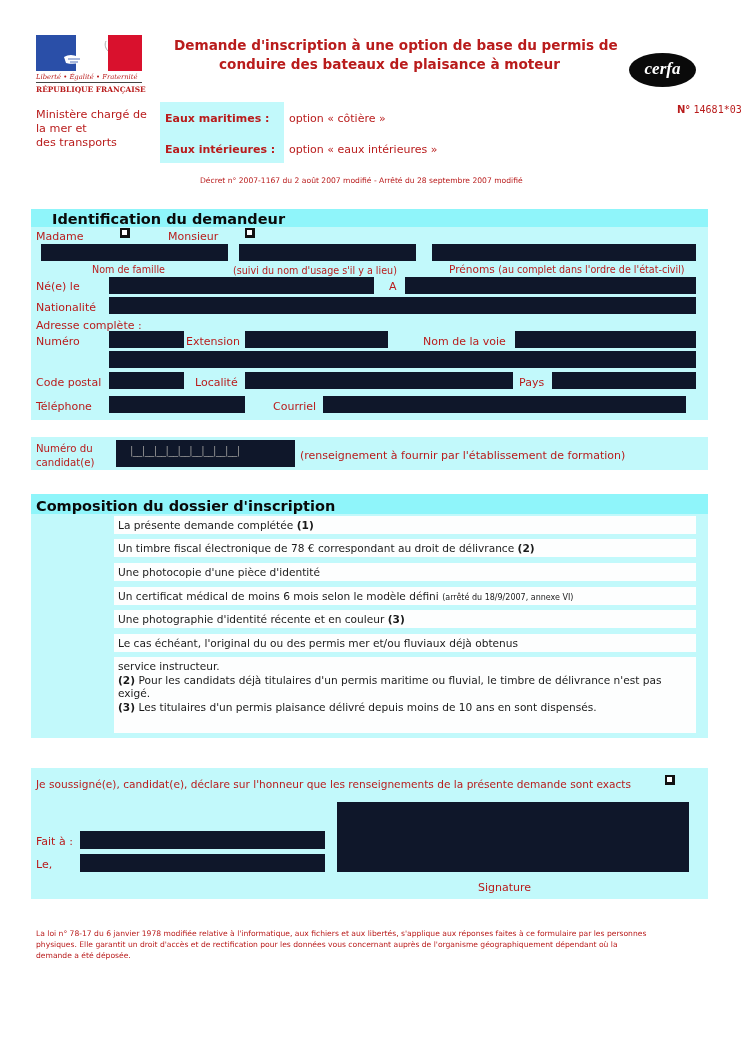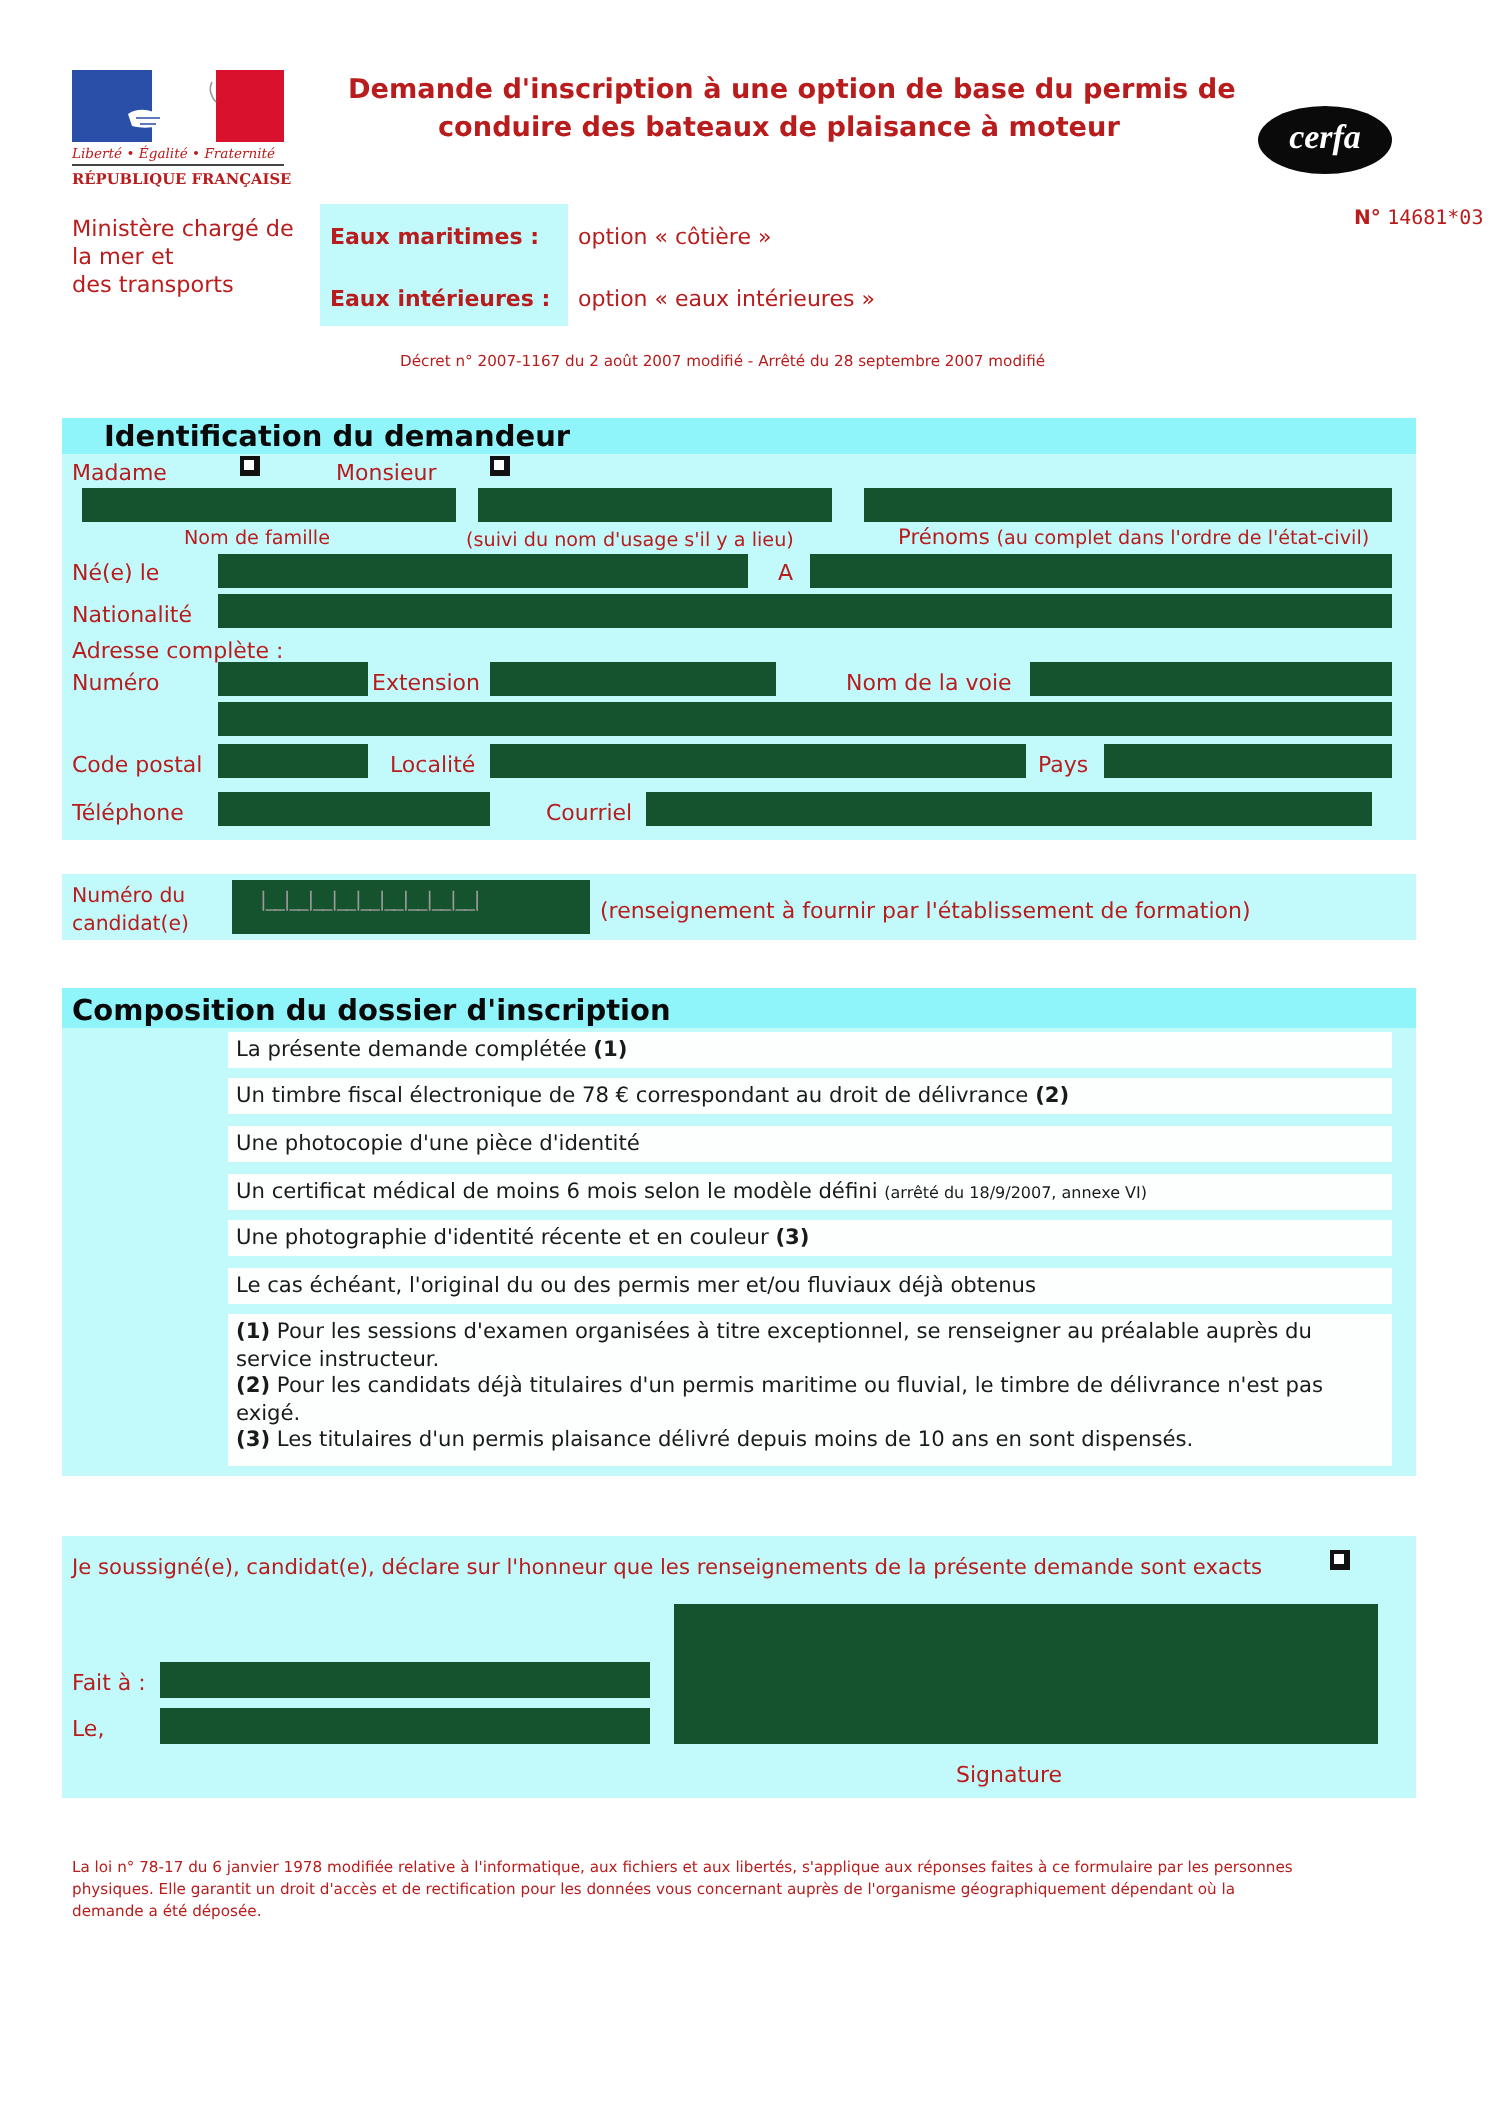--- a/index.html
+++ b/index.html
@@ -2,21 +2,21 @@
 <html><head>
 <meta charset="utf-8">
 <style>
   * { box-sizing: border-box; margin: 0; padding: 0; }
   html, body { width: 748px; height: 1057px; background: #ffffff; overflow: hidden; }
   body { position: relative; font-family: "DejaVu Sans", sans-serif; color: #111; }
   .abs { position: absolute; }
   .t { position: absolute; white-space: nowrap; font-size: 11px; line-height: 13px; color: #b91c1c; }
   .cyan { background: #c2f9fb; }
   .cyanhead { background: #8ff5fa; }
-  .field { position: absolute; background: #14532d; border: 0; }
+  .field { position: absolute; background: #0f172a; border: 0; }
   .chk { position: absolute; width: 10px; height: 10px; border: 2px solid #111; border-right-width: 3px; border-bottom-width: 3px; background: #fff; }
   .sectitle { position: absolute; font-weight: bold; font-size: 14.5px; line-height: 18px; color: #0a0a0a; }
   .row { position: absolute; background: #fdfefe; font-size: 10.6px; line-height: 13px; padding: 3px 0 0 4px; color: #1a1a1a; white-space: nowrap; }
   .row b { font-weight: bold; }
   .small { font-size: 8px; }
 </style>
 </head>
 <body>
 
 <div class="abs" style="left:36px;top:35px;width:106px;height:36px;">
@@ -133,21 +133,20 @@
   <span>Un certificat médical de moins 6 mois selon le modèle défini </span><span class="small">(arrêté du 18/9/2007, annexe VI)</span>
 </div>
 <div class="row" style="left:114px;top:610px;width:582px;height:18px;">
   <span>Une photographie d'identité récente et en couleur </span><b>(3)</b>
 </div>
 <div class="row" style="left:114px;top:634px;width:582px;height:18px;">
   <span>Le cas échéant, l'original du ou des permis mer et/ou fluviaux déjà obtenus</span>
 </div>
 
 <div class="row" style="left:114px;top:657px;width:582px;height:76px;line-height:13.5px;">
-  <div><b>(1)</b><span> Pour les sessions d'examen organisées à titre exceptionnel, se renseigner au préalable auprès du</span></div>
   <div>service instructeur.</div>
   <div><b>(2)</b><span>  Pour les candidats déjà titulaires d'un permis maritime ou fluvial, le timbre de délivrance n'est pas</span></div>
   <div>exigé.</div>
   <div><b>(3)</b><span> Les titulaires d'un permis plaisance délivré depuis moins de 10 ans en sont dispensés.</span></div>
 </div>
 
 <div class="abs cyan" style="left:31px;top:768px;width:677px;height:131px;"></div>
 <div class="t" style="left:36px;top:778px;font-size:10.6px;">Je soussigné(e), candidat(e), déclare sur l'honneur que les renseignements de la présente demande sont exacts</div>
 <div class="chk" style="left:665px;top:775px;"></div>
 

